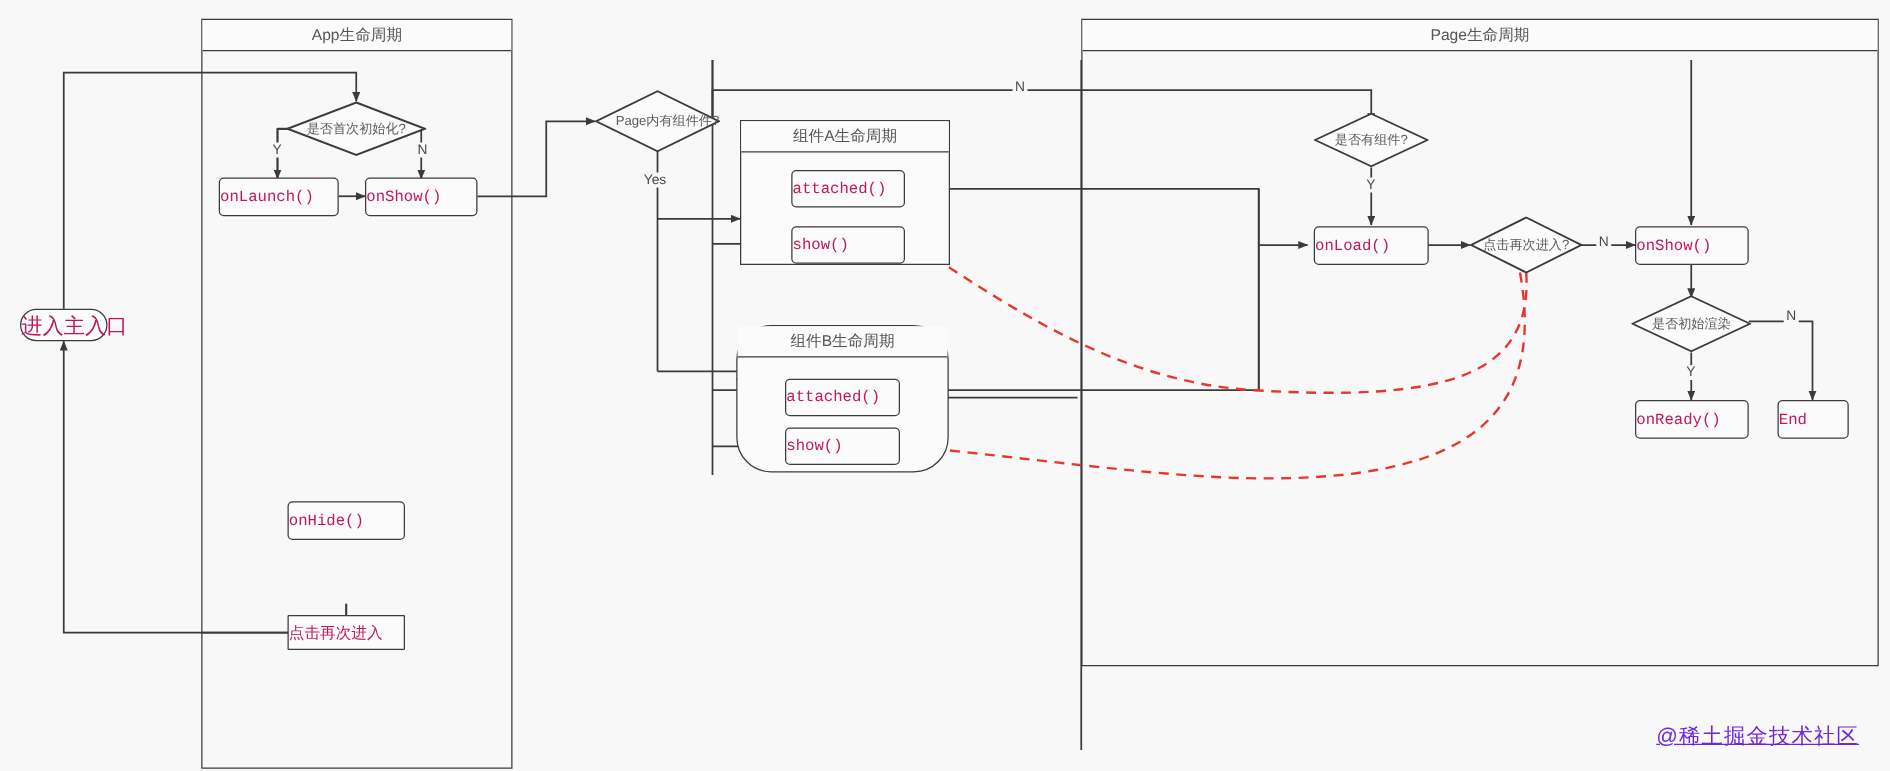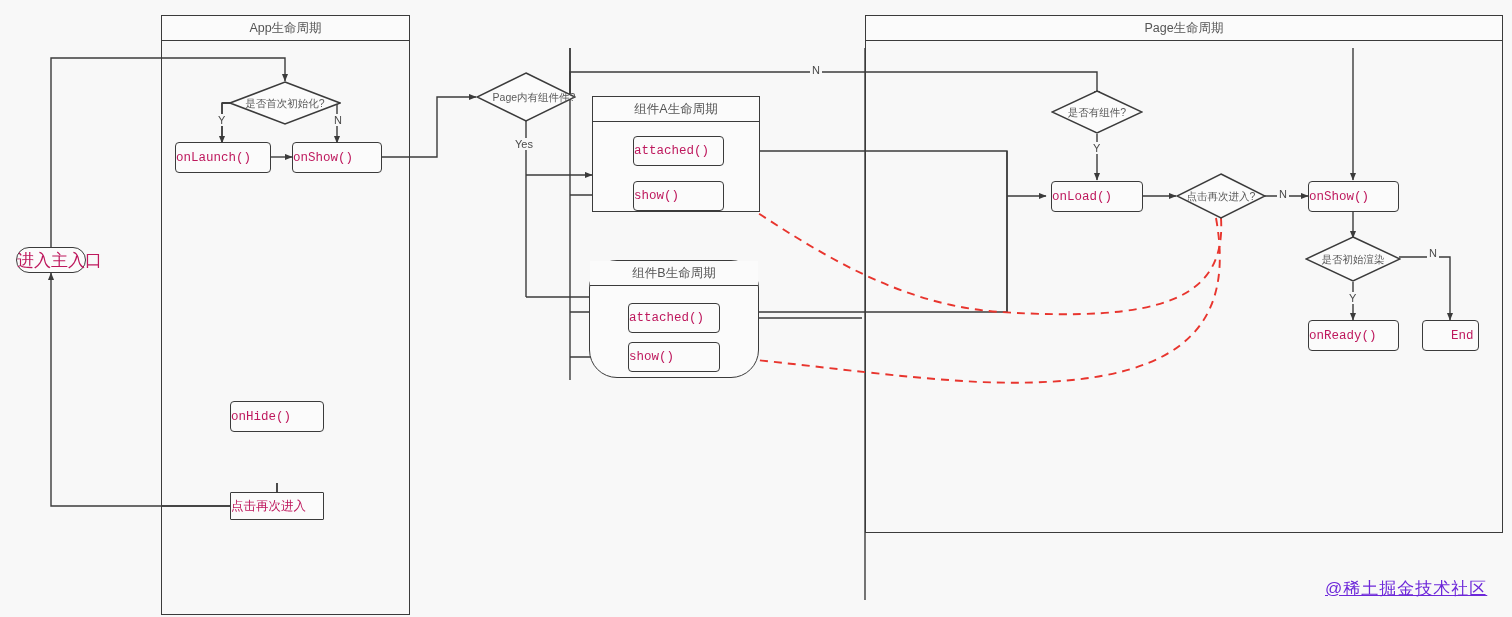--- a/index.html
+++ b/index.html
@@ -289,21 +289,21 @@
     <svg width="96" height="46" viewBox="0 0 96 46">
       <polygon points="48,1 95,23 48,45 1,23" fill="#fbfbfb" stroke="#3b3b3b" stroke-width="1.5"></polygon>
     </svg>
     <div class="diamond-label">是否初始渲染</div>
   </div>
 
   <div class="node" style="left:1308px; top:320px; width:91px; height:31px;">
     <span>onReady()</span>
   </div>
 
-  <div class="node" style="left:1422px; top:320px; width:57px; height:31px;padding-left:28px;">
+  <div class="node" style="left:1422px; top:320px; width:57px; height:31px;">
     <span>End</span>
   </div>
 
   <div class="edge-label" style="left:216px; top:114px;">Y</div>
   <div class="edge-label" style="left:332px; top:114px;">N</div>
   <div class="edge-label" style="left:513px; top:138px;">Yes</div>
   <div class="edge-label" style="left:810px; top:64px;">N</div>
   <div class="edge-label" style="left:1091px; top:142px;">Y</div>
   <div class="edge-label" style="left:1277px; top:188px;">N</div>
   <div class="edge-label" style="left:1347px; top:292px;">Y</div>

